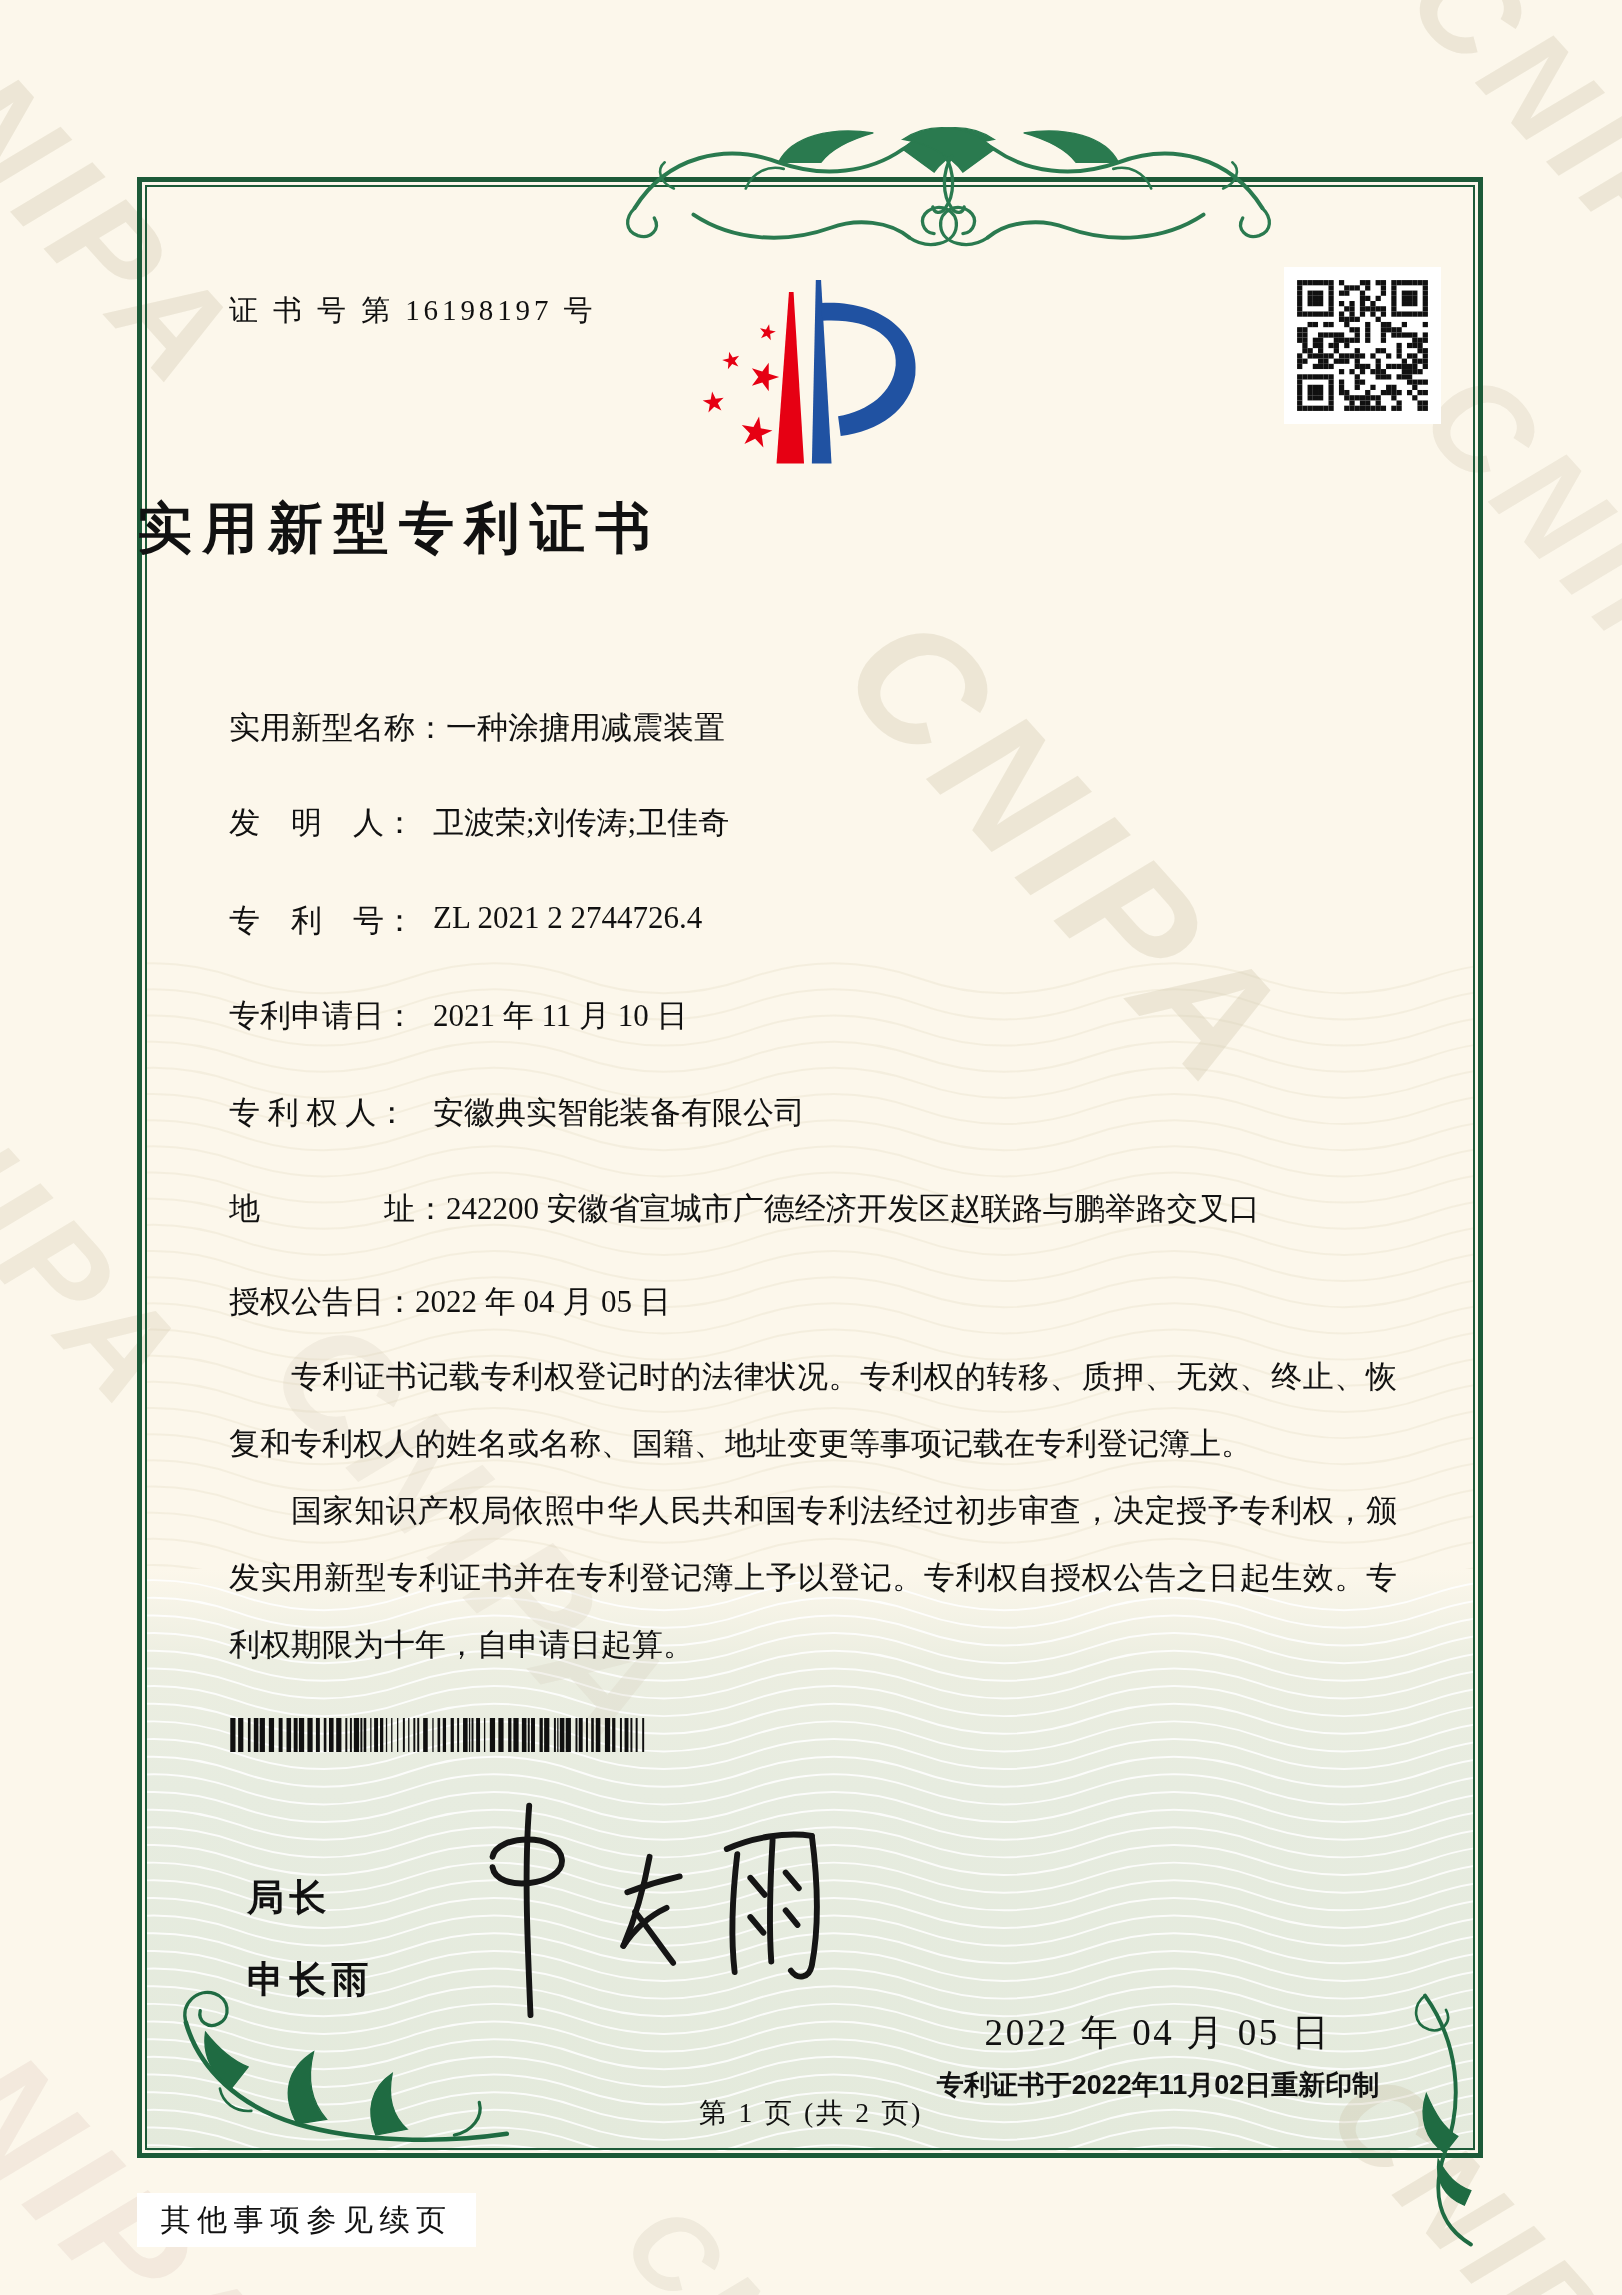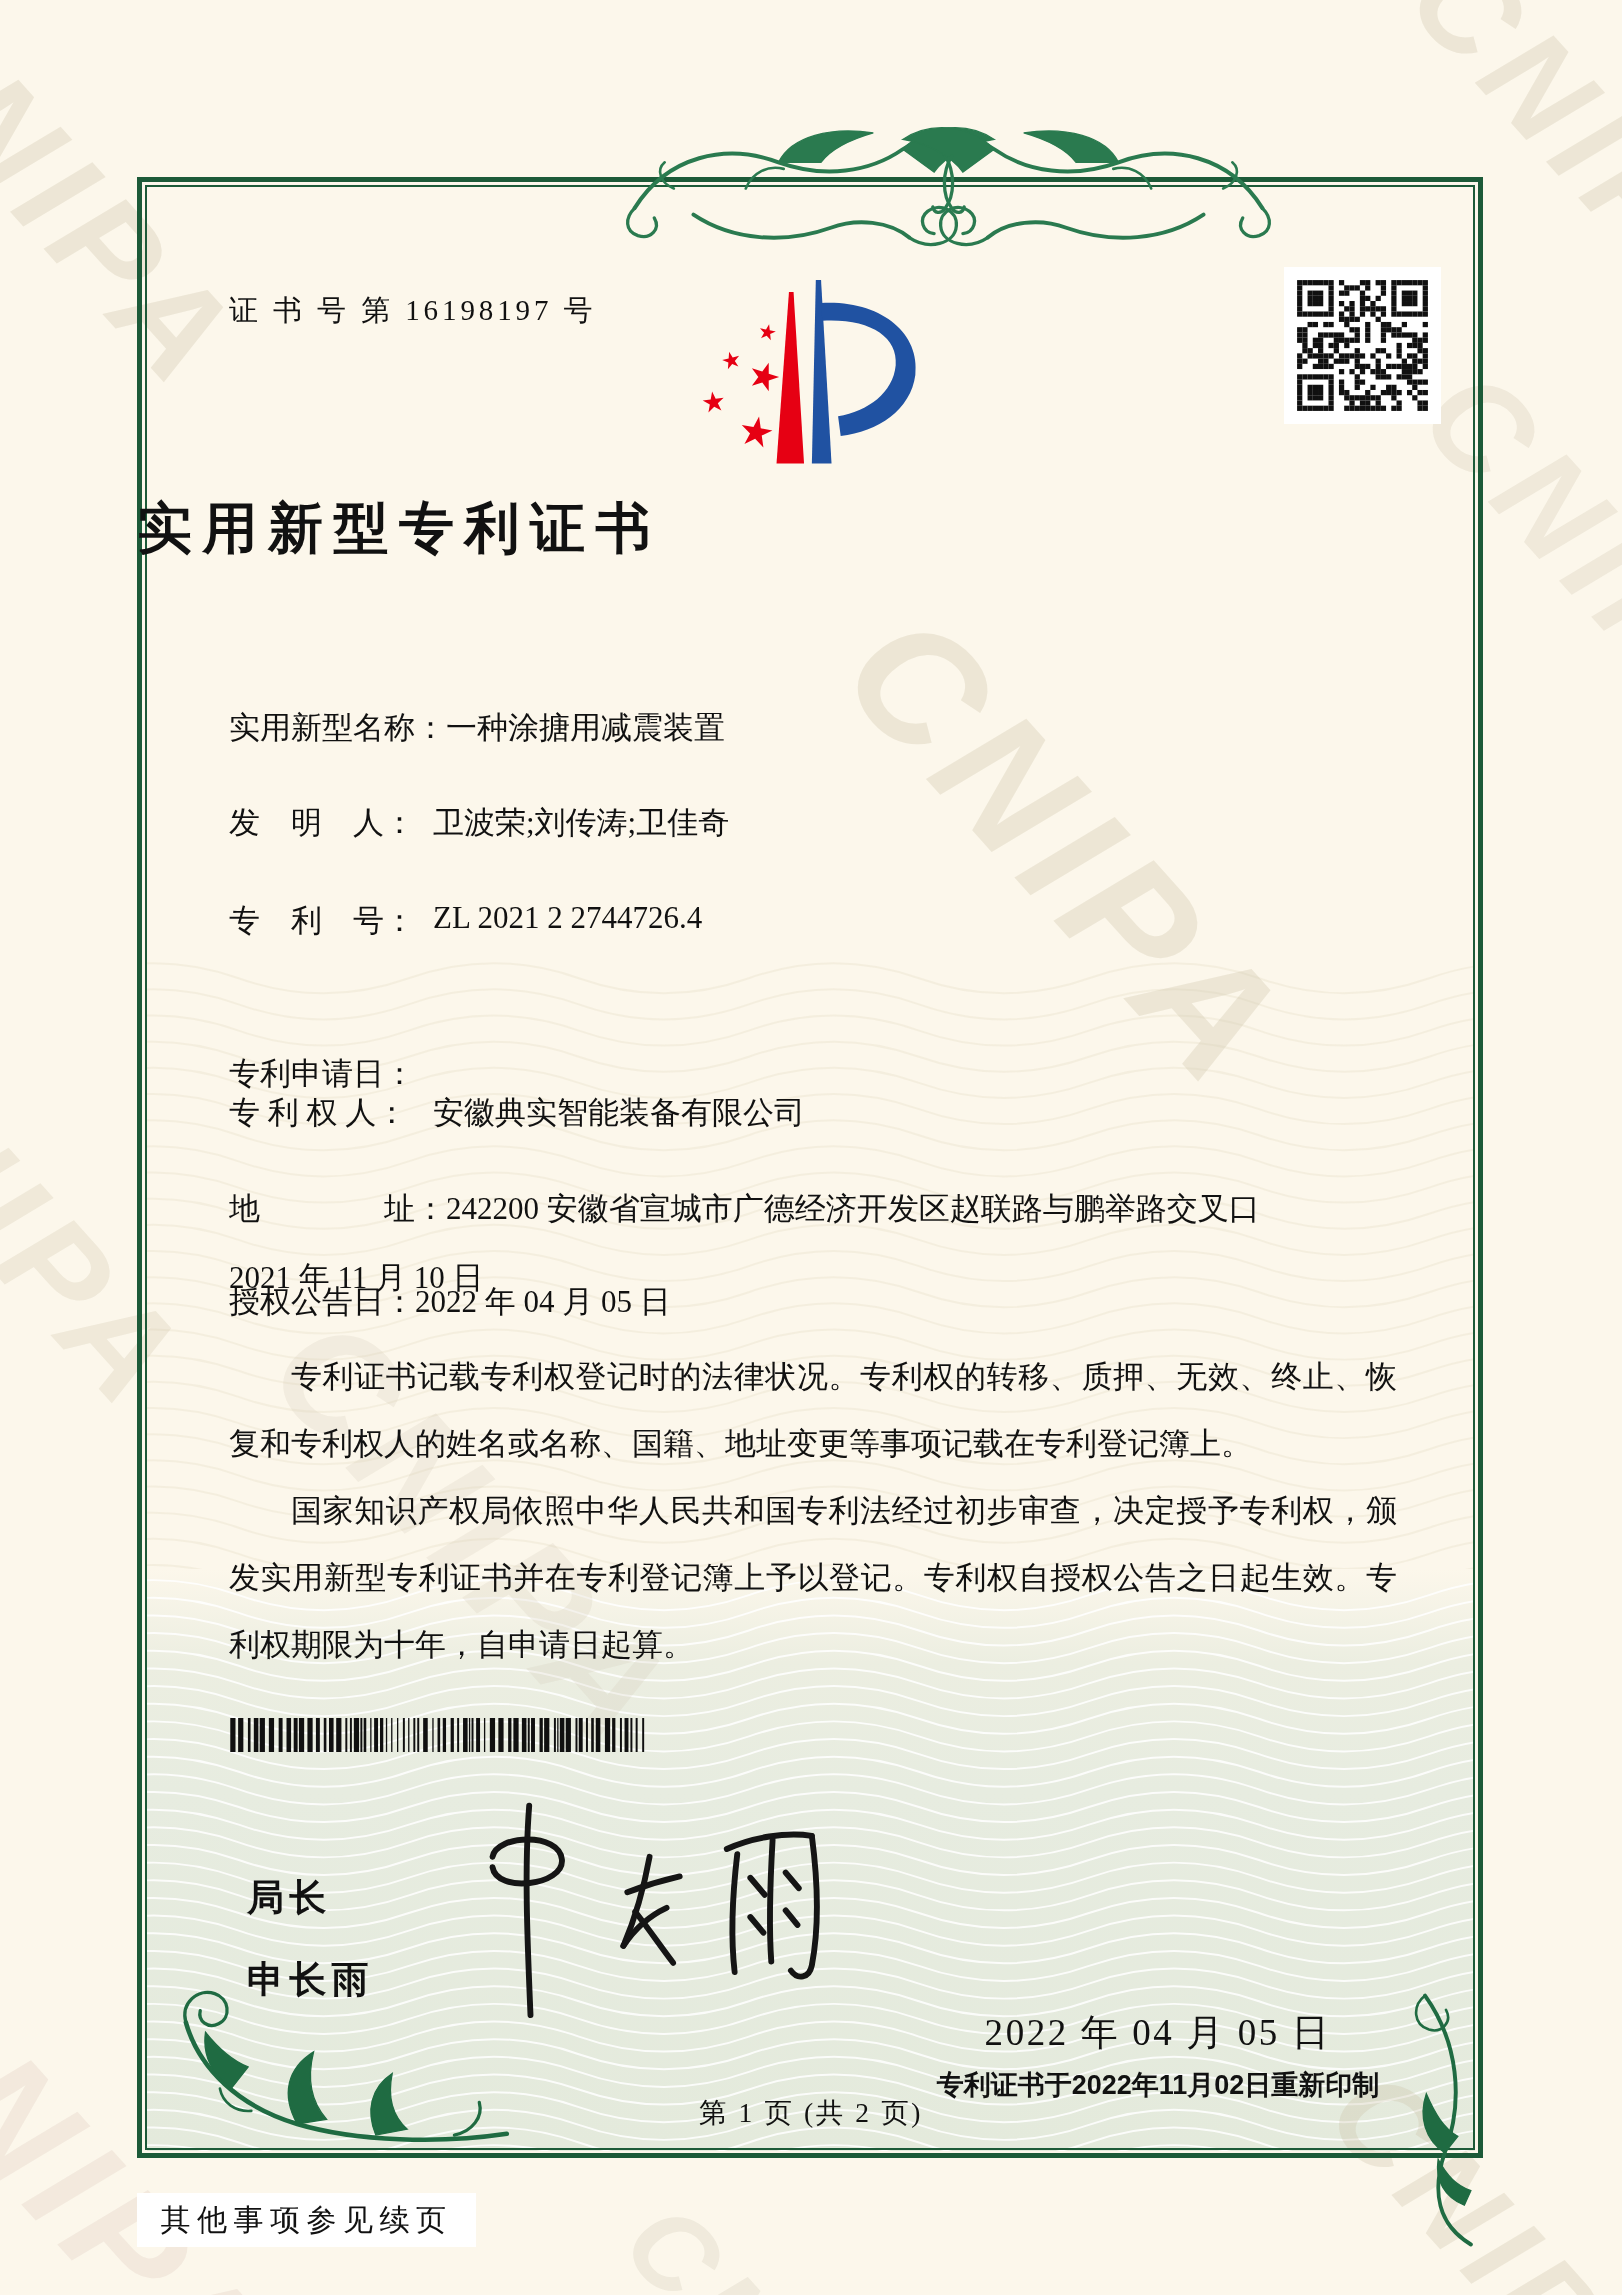--- a/index.html
+++ b/index.html
@@ -530,21 +530,21 @@
     <span class="val">一种涂搪用减震装置</span>
   </div>
   <div class="row" style="top:802px;">
     <span class="lbl">发　明　人：</span>
     <span class="val">卫波荣;刘传涛;卫佳奇</span>
   </div>
   <div class="row" style="top:900px;">
     <span class="lbl">专　利　号：</span>
     <span class="val">ZL 2021 2 2744726.4</span>
   </div>
-  <div class="row" style="top:1053px;flex-direction:column;">
+  <div class="row" style="top:995px;">
     <span class="lbl">专利申请日：</span>
     <span class="val">2021 年 11 月 10 日</span>
   </div>
   <div class="row" style="top:1092px;">
     <span class="lbl">专 利 权 人：</span>
     <span class="val">安徽典实智能装备有限公司</span>
   </div>
   <div class="row" style="top:1188px;">
     <span class="lbl">地　　　　址：</span>
     <span class="val">242200 安徽省宣城市广德经济开发区赵联路与鹏举路交叉口</span>

